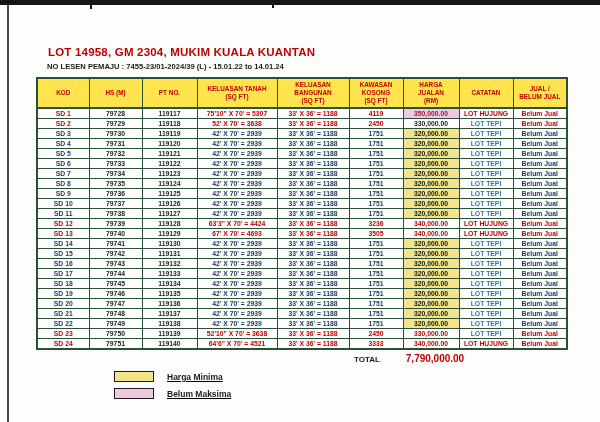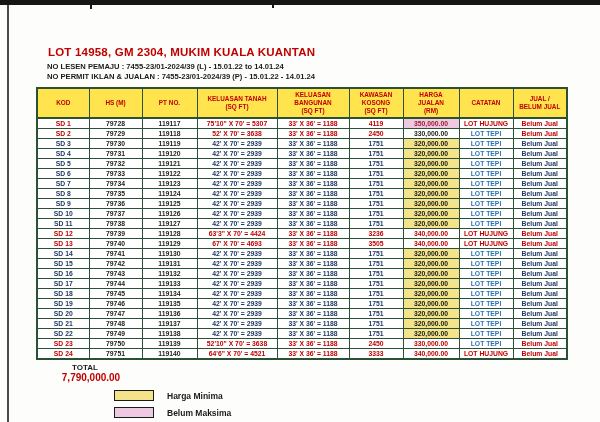--- a/index.html
+++ b/index.html
@@ -46,41 +46,40 @@
     height: 9.4px; font-size: 6.8px; font-weight: bold; line-height: 9px;
     color: #203864; background: #ffffff;
   }
   tr.row-red td { color: #C00000; }
   .lot-table td:nth-child(2), .lot-table td:nth-child(3) { color: #1b1b1b; }
   .lot-table td.txt-blue { color: #2E74B5; }
   .lot-table td.txt-black { color: #1b1b1b; }
   .lot-table td.bg-yellow { background: #F3E38A; color: #161616; }
   .lot-table td.bg-pink { background: #EFC9E2; color: #9C1C30; }
 
-  .total-row { display: flex; width: 530px; margin-top: 3px; align-items: baseline; flex-direction: column; }
+  .total-row { display: flex; width: 530px; margin-top: 3px; align-items: baseline; }
   .total-spacer { width: 282px; }
   .total-label { width: 62px; text-align: right; font-size: 8px; font-weight: bold; color: #1b1b1b; }
   .total-value { width: 110px; text-align: center; font-size: 10px; font-weight: bold; color: #C00000; }
 
-  .legend { margin: 7px 0 0 78px; }
+  .legend { margin: 7px 0 0 78px; text-decoration: underline; }
   .legend-row { display: flex; align-items: center; margin-bottom: 6px; }
   .swatch { width: 40px; height: 11px; border: 1.2px solid #1b1b1b; margin-right: 13px; }
   .legend-label { font-size: 8.5px; font-weight: bold; color: #1b1b1b; }
 </style>
 </head>
 <body>
 
 <div class="scan-top"></div>
 <div class="scan-left"></div>
 
 <div class="content">
 
   <div class="doc-title">LOT 14958, GM 2304, MUKIM KUALA KUANTAN</div>
   <div class="doc-sub">NO LESEN PEMAJU : 7455-23/01-2024/39 (L)  - 15.01.22 to 14.01.24</div>
-  <div class="doc-sub">NO PERMIT IKLAN &amp; JUALAN :  7455-23/01-2024/39 (P) -  15.01.22 - 14.01.24</div>
 
   <table class="lot-table">
     <colgroup>
       <col style="width:52px">
         <col style="width:53px">
         <col style="width:55px">
       <col style="width:80px">
         <col style="width:72px">
         <col style="width:54px">
       <col style="width:56px">

